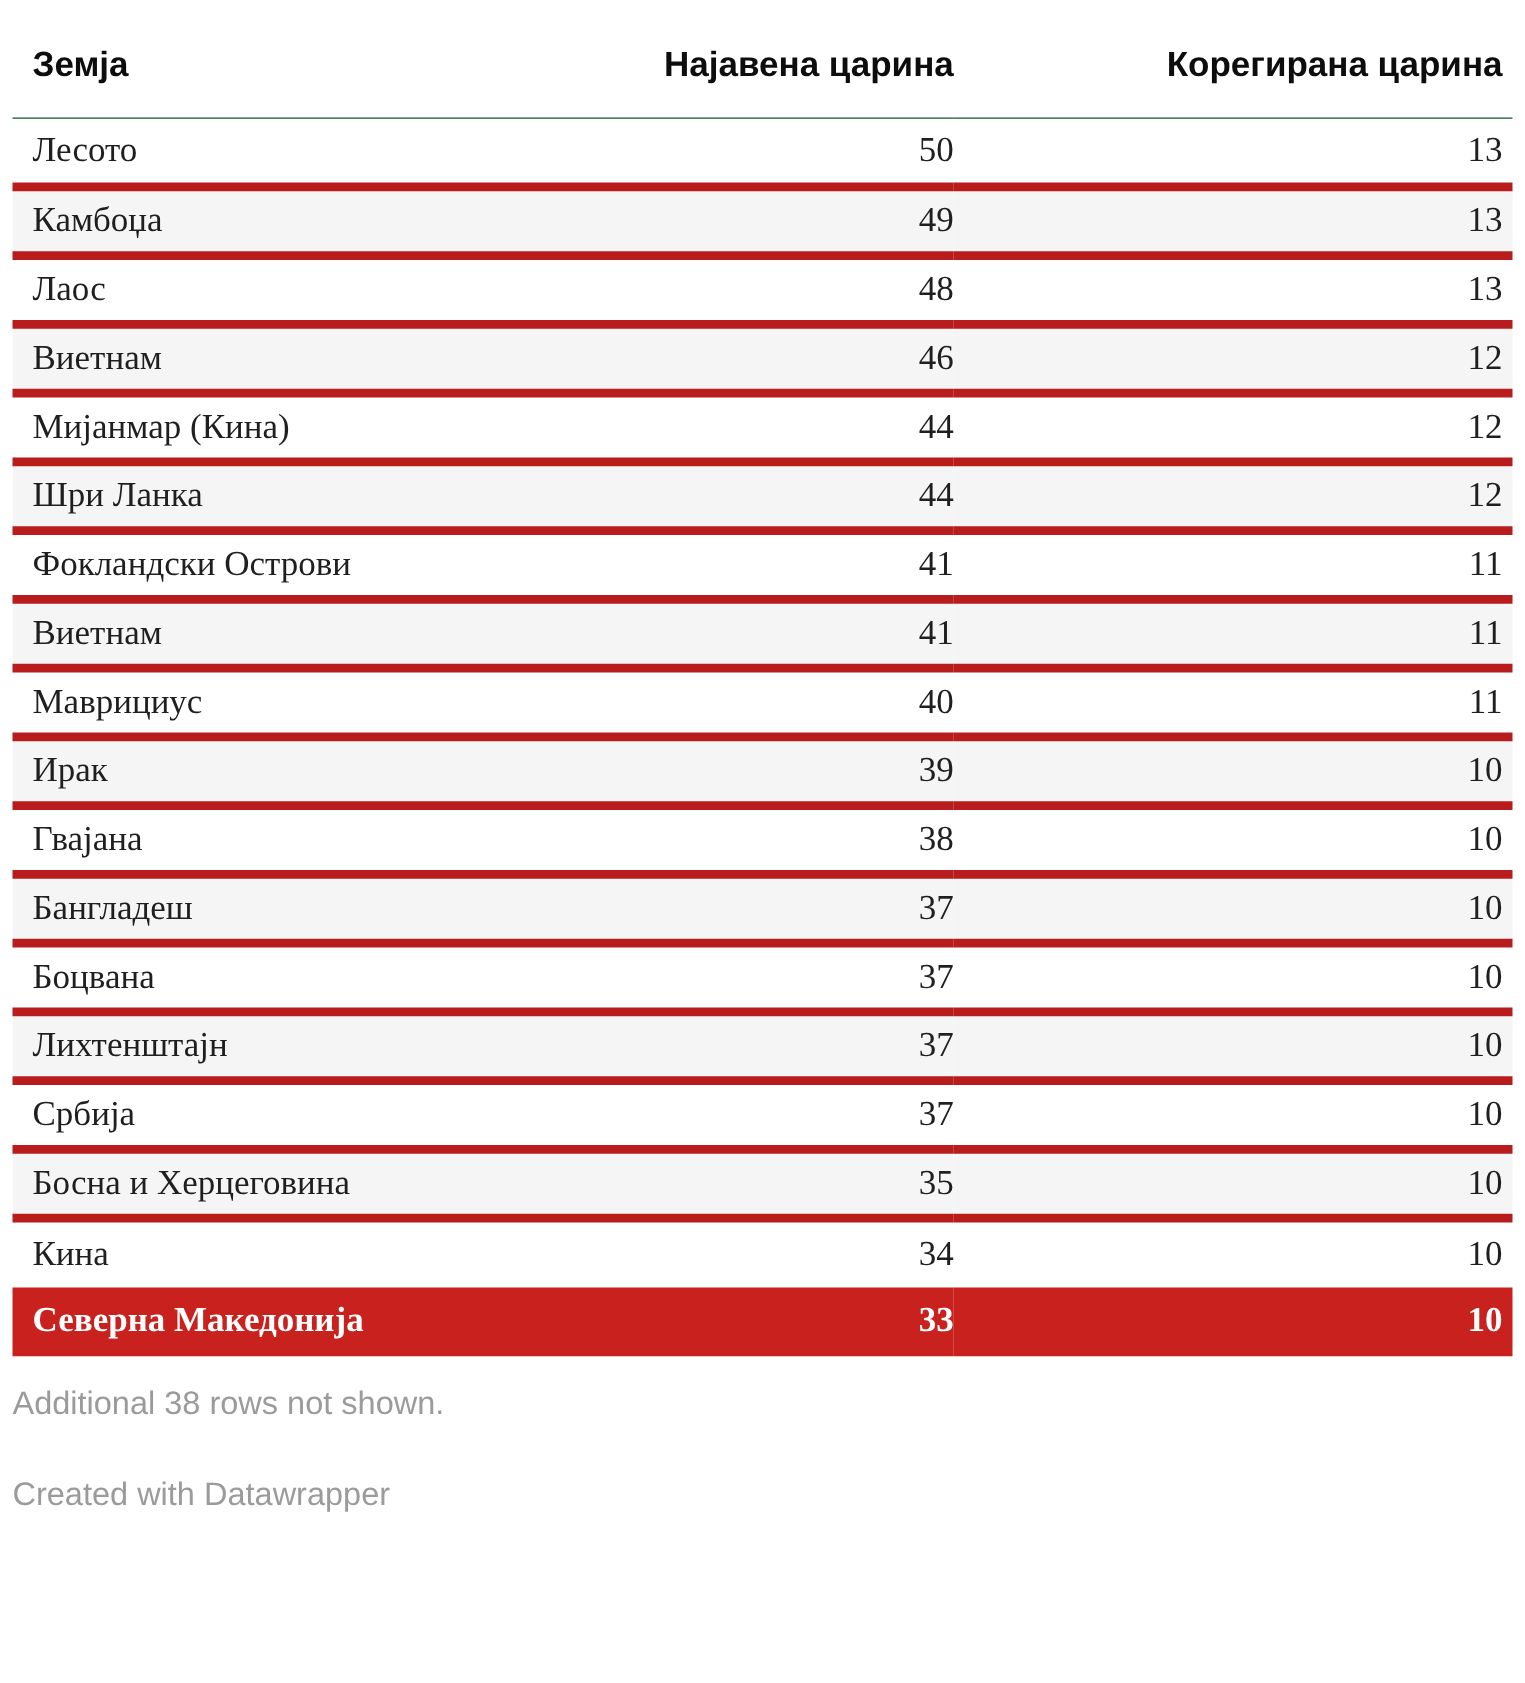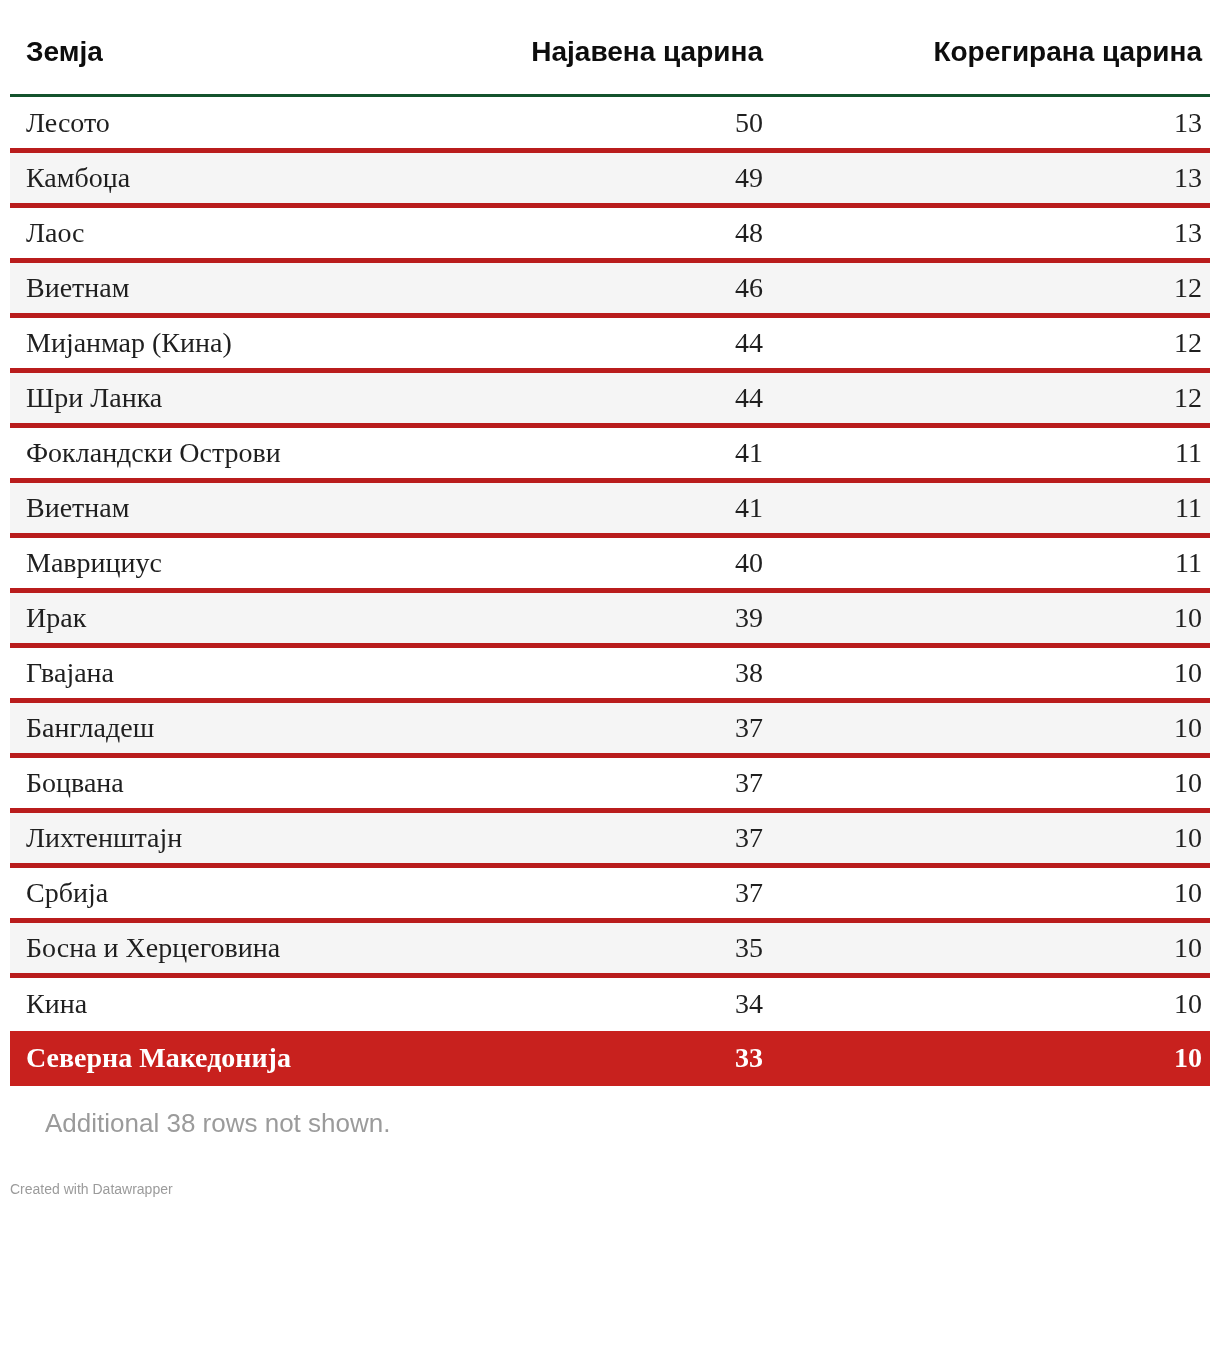--- a/index.html
+++ b/index.html
@@ -22,39 +22,39 @@
   }
   col.c-country   { width: 510px; }
   col.c-announced { width: 243px; }
   col.c-corrected { width: 447px; }
 
   thead th {
     font-size: 28px;
     font-weight: bold;
     color: #0d0d0d;
     padding: 36px 0 26px 0;
-    border-bottom: 3px solid #14532d;
+    border-bottom: 1px solid #14532d;
     text-align: right;
     white-space: nowrap;
   }
   thead th.col-country {
     text-align: left;
     padding-left: 16px;
   }
   thead th.col-corrected { padding-right: 8px; }
 
   tbody td {
     height: 55px;
     font-size: 28px;
     color: #1f1f1f;
     vertical-align: middle;
     white-space: nowrap;
     font-family: Liberation Serif, serif;
   }
-  tbody tr { border-top: 5px solid #b91c1c; }
+  tbody tr { border-top: 7px solid #b91c1c; }
   tbody tr:first-child { border-top: none; }
   tbody tr:nth-child(even) { background: #f5f5f5; }
 
   td.cell-country   { text-align: left;  padding-left: 16px; }
   td.cell-announced { text-align: right; }
   td.cell-corrected { text-align: right; padding-right: 8px; }
 
   tbody tr.highlight,
   tbody tr.highlight:nth-child(even) {
     background: #c8211e;
@@ -62,25 +62,24 @@
   }
   tbody tr.highlight td {
     color: #ffffff;
     font-weight: bold;
   }
 
   .footnote {
     margin-top: 22px;
     font-size: 26px;
     color: #9b9b9b;
-    margin-left: 35px;
   }
   .attribution {
     margin-top: 42px;
-    font-size: 14px;
+    font-size: 26px;
     color: #9b9b9b;
     text-decoration: none;
     display: inline-block;
   }
 </style>
 </head>
 <body>
 
 <div class="page">
 

